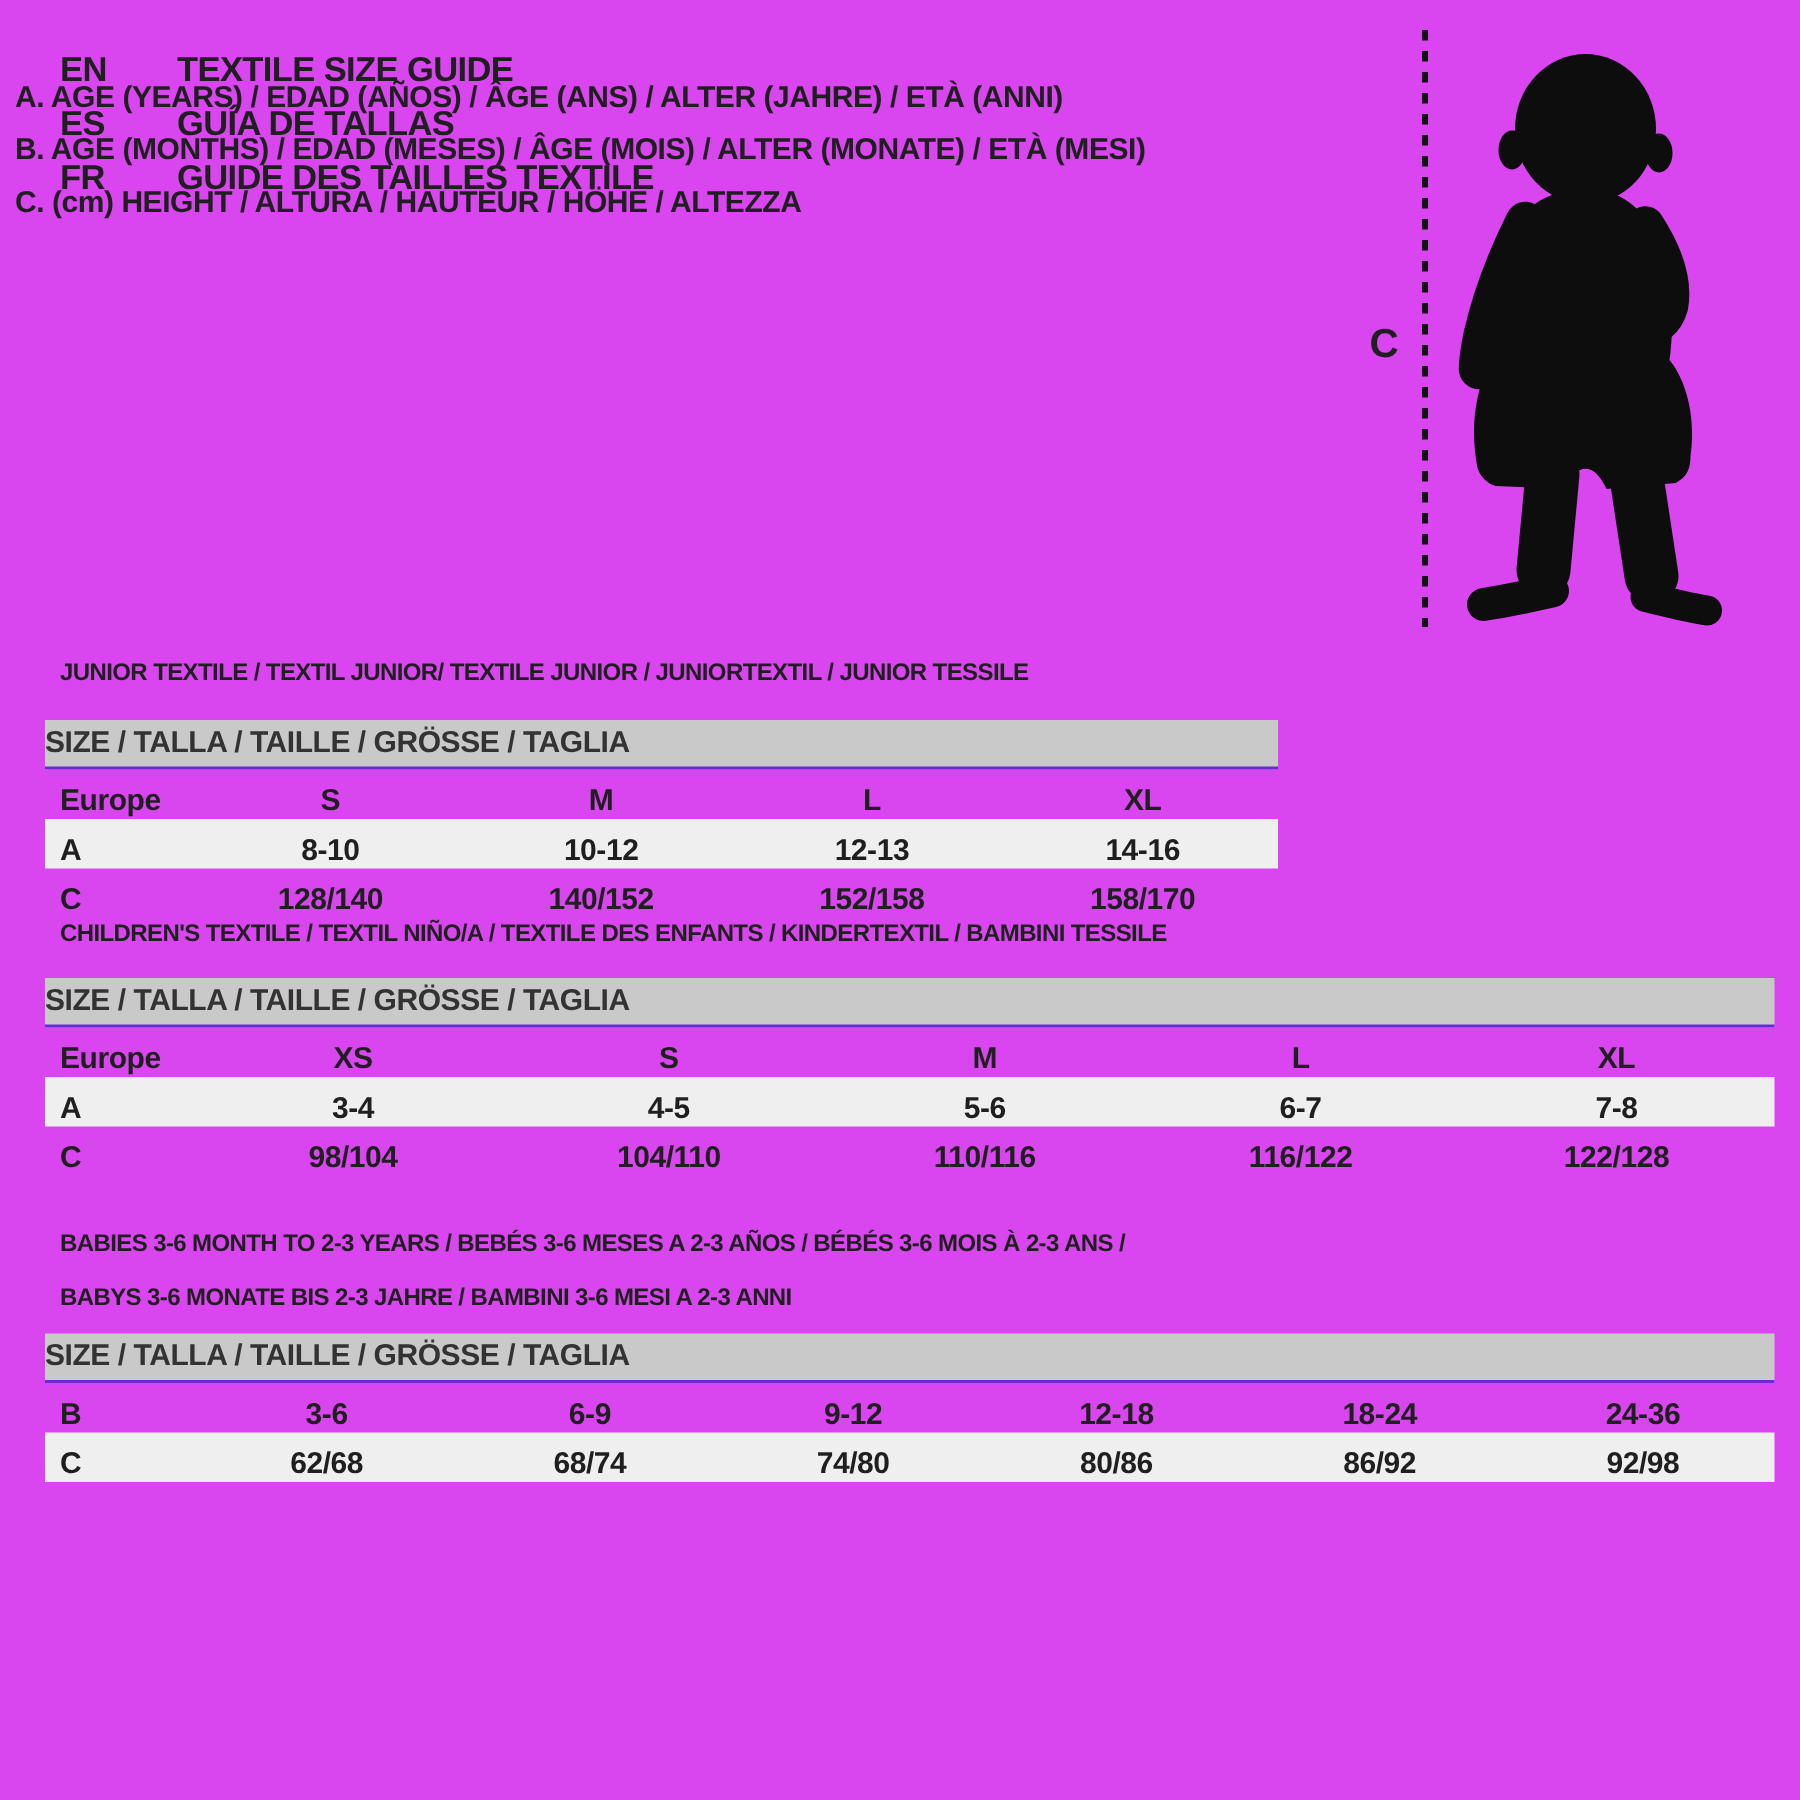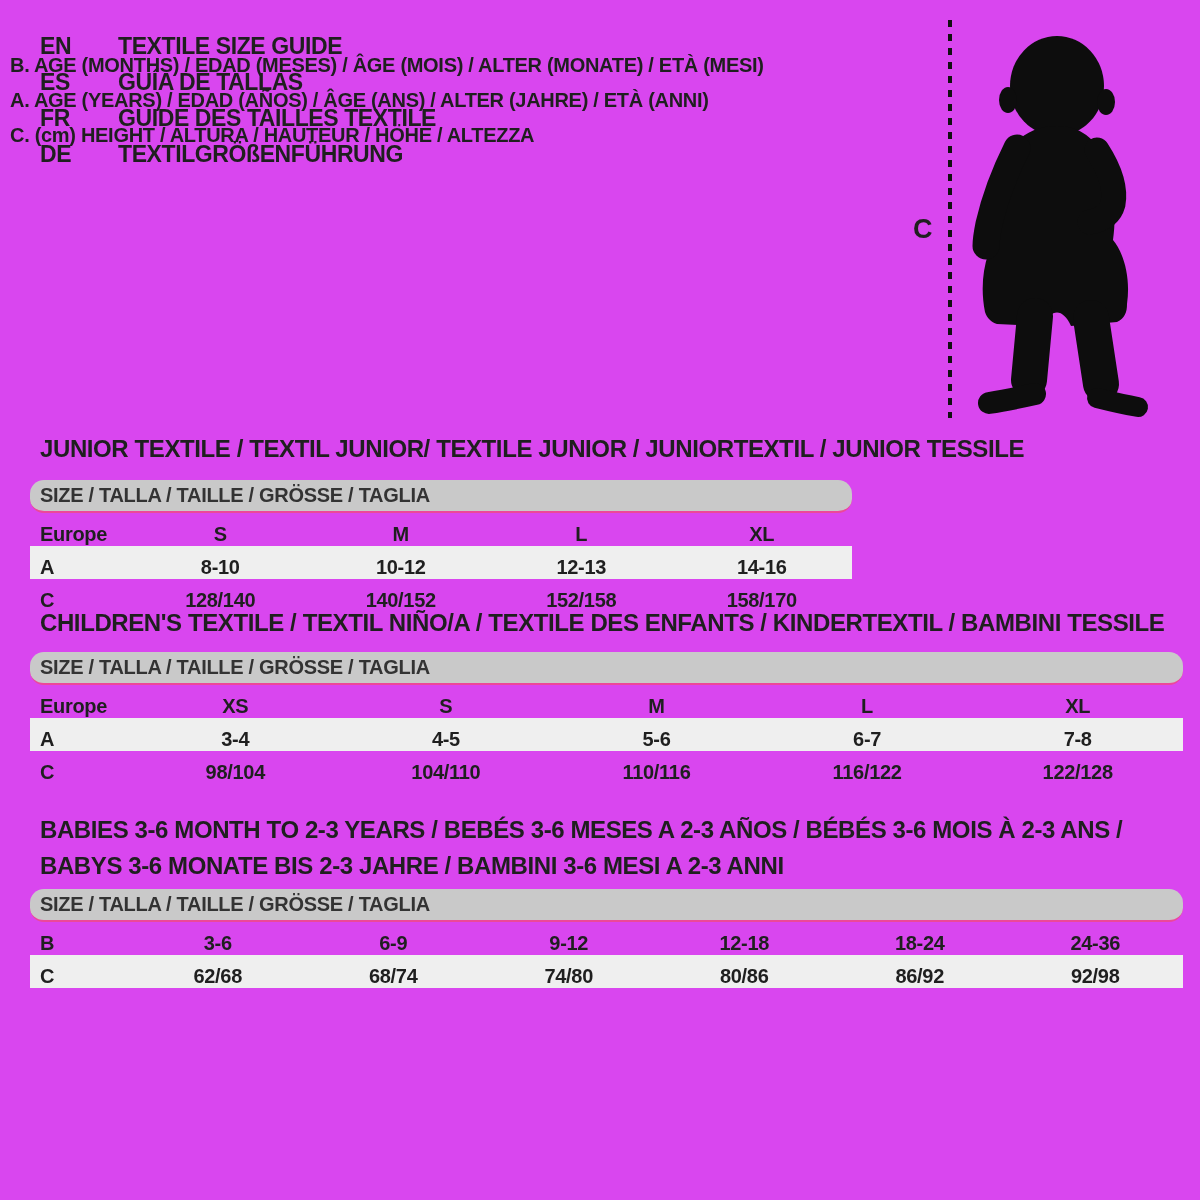--- a/index.html
+++ b/index.html
@@ -17,33 +17,33 @@
   .lang-row { display:flex; height:36px; align-items:center; }
   .lang-code { width:78px; }
 
   
   .figure { position:absolute; left:905px; top:8px; width:250px; height:430px; }
   .figure svg { position:absolute; left:0; top:0; }
   .c-label { position:absolute; left:8px; top:206px; font-size:27px; }
 
   
   .content { position:absolute; left:30px; top:438px; width:1160px; }
-  .sec-title { margin-left:10px; font-size:24px; line-height:22px; letter-spacing:-0.4px; white-space:nowrap; }
+  .sec-title { margin-left:10px; font-size:16px; line-height:22px; letter-spacing:-0.4px; white-space:nowrap; }
   .section:nth-child(2) { }
   .section:nth-child(3) { margin-top:28px; }
   .section:nth-child(3) .title-line { line-height:36px; }
 
   .stable { margin-top:20px; width:822px; }
   .section:nth-child(2) .stable { margin-top:18px; width:1153px; }
   .section:nth-child(3) .stable { margin-top:5px;  width:1153px; }
 
   .t-header {
-    height:31px; background:#c9c9c9; border-bottom:2px solid #ec4899;
-    display:flex; align-items:center; padding-left:10px;
-    font-size:20px; color:#333333; letter-spacing:-0.3px;border-radius:14px;
+    height:31px; background:#c9c9c9; border-bottom:2px solid #6d28d9;
+    display:flex; align-items:center; 
+    font-size:20px; color:#333333; letter-spacing:-0.3px;
   }
   .t-row { display:flex; height:33px; align-items:flex-end; font-size:20px; letter-spacing:-0.3px; }
   .t-row.shaded { background:#efefef; }
   .t-label { width:100px; padding-left:10px; box-sizing:border-box; }
   .t-cell { flex:1; text-align:center; }
 
   
   .legend { margin-top:48px; margin-left:10px; font-size:20px; letter-spacing:-0.3px; }
   .legend-line { line-height:35px; white-space:nowrap; }
 </style>
@@ -57,24 +57,20 @@
         <span class="lang-code">EN</span>
         <span class="lang-label">TEXTILE SIZE GUIDE</span>
       </div>
       <div class="lang-row">
         <span class="lang-code">ES</span>
         <span class="lang-label">GUÍA DE TALLAS</span>
       </div>
       <div class="lang-row">
         <span class="lang-code">FR</span>
         <span class="lang-label">GUIDE DES TAILLES TEXTILE</span>
-      </div>
-      <div class="lang-row">
-        <span class="lang-code">DE</span>
-        <span class="lang-label">TEXTILGRÖßENFÜHRUNG</span>
       </div>
     </div>
 
   <div class="figure">
     <svg width="250" height="430" viewBox="0 0 250 430">
 
       <line x1="45" y1="12" x2="45" y2="410" stroke="#111111" stroke-width="4" stroke-dasharray="7 7"></line>
       <g fill="#0d0d0d" stroke="none">
 
         <ellipse cx="152" cy="78" rx="47" ry="50"></ellipse>
@@ -198,18 +194,18 @@
             <div class="t-cell">74/80</div>
             <div class="t-cell">80/86</div>
             <div class="t-cell">86/92</div>
             <div class="t-cell">92/98</div>
           </div>
         </div>
       </section>
     </div>
 
   <div class="legend">
+      <div class="legend-line">A. AGE (YEARS) / EDAD (AÑOS) / ÂGE (ANS) / ALTER (JAHRE) / ETÀ (ANNI)</div>
       <div class="legend-line">B. AGE (MONTHS) / EDAD (MESES) / ÂGE (MOIS) / ALTER (MONATE) / ETÀ (MESI)</div>
-      <div class="legend-line">A. AGE (YEARS) / EDAD (AÑOS) / ÂGE (ANS) / ALTER (JAHRE) / ETÀ (ANNI)</div>
       <div class="legend-line">C. (cm) HEIGHT / ALTURA / HAUTEUR / HÖHE / ALTEZZA</div>
     </div>
 
 </div>
 
 </body></html>

